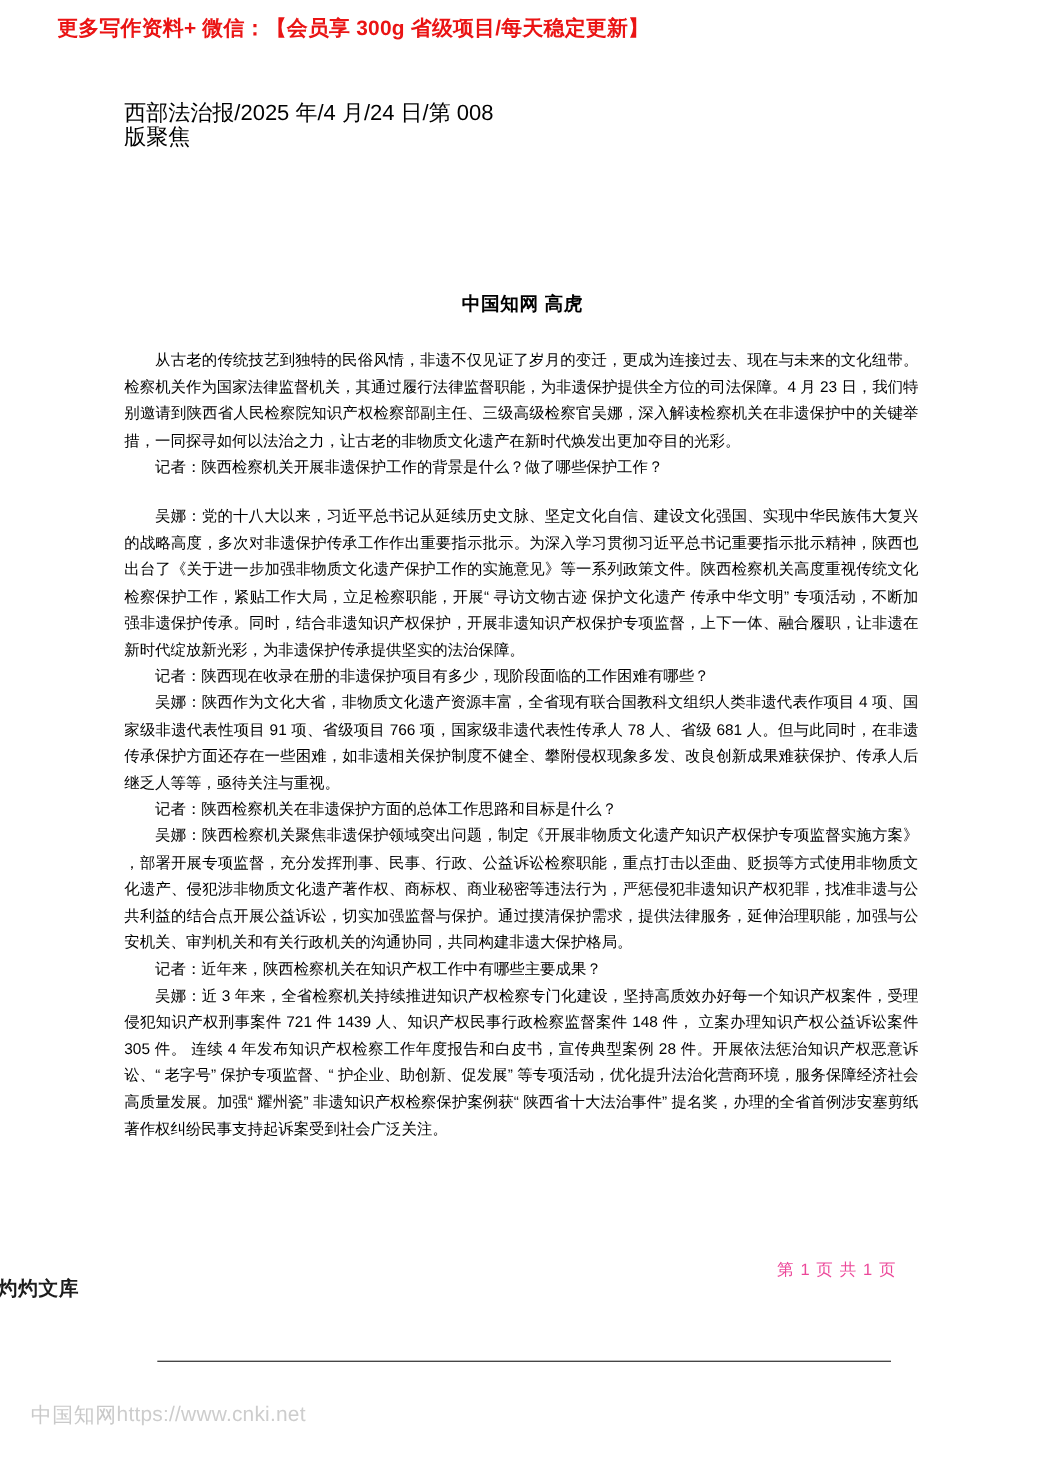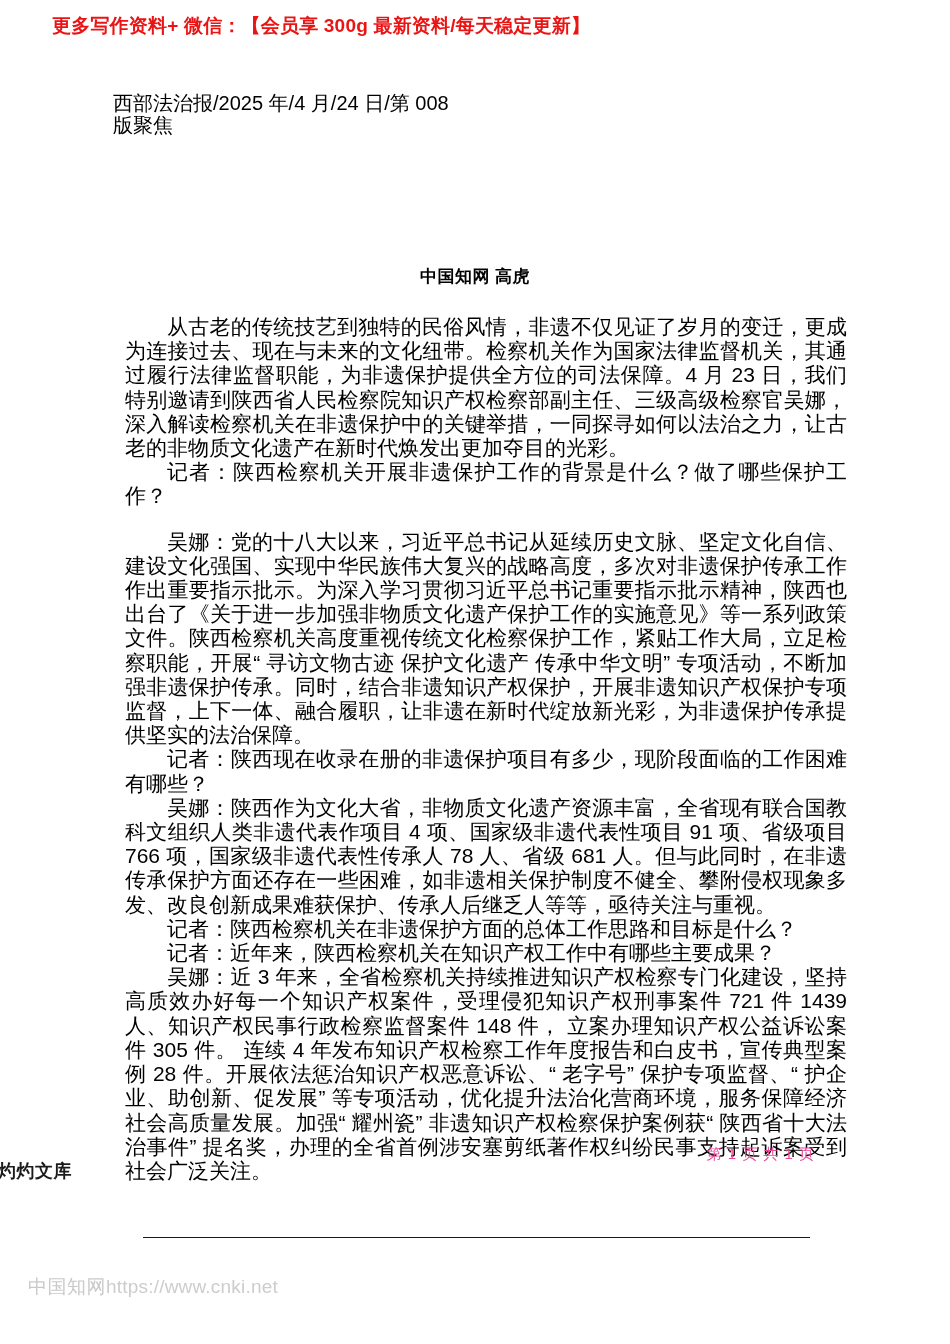--- a/index.html
+++ b/index.html
@@ -77,24 +77,24 @@
     text-align: center;
     font-size: 17px;
     font-weight: 600;
     letter-spacing: 0.5px;
     color: #000;
   }
 
   
   .article-body {
     position: absolute;
-    left: 125px;
+    left: 113px;
     top: 315px;
     width: 722px;
-    font-size: 21px;
+    font-size: 14px;
     line-height: 24.2px;
     text-align: justify;
     text-justify: inter-ideograph;
     color: #000;
   }
   .article-body p {
     margin: 0;
     text-indent: 2em;
   }
   .article-body p.gap-before {
@@ -147,35 +147,36 @@
     font-size: 19px;
     color: #cdcdcd;
     letter-spacing: 0.2px;
   }
 </style>
 </head>
 <body>
 
 <div class="page">
 
-  <div class="promo-banner">更多写作资料+ 微信：【会员享 300g 最新资料/每天稳定更新】</div>
+  <div class="promo-banner">更多写作资料+ 微信：【会员享 300g 省级项目/每天稳定更新】</div>
 
   <div class="masthead">西部法治报/2025 年/4 月/24 日/第 008 版聚焦</div>
 
 
 
   <div class="byline">中国知网  高虎</div>
 
   <div class="article-body">
     <p>从古老的传统技艺到独特的民俗风情，非遗不仅见证了岁月的变迁，更成为连接过去、现在与未来的文化纽带。检察机关作为国家法律监督机关，其通过履行法律监督职能，为非遗保护提供全方位的司法保障。4 月 23 日，我们特别邀请到陕西省人民检察院知识产权检察部副主任、三级高级检察官吴娜，深入解读检察机关在非遗保护中的关键举措，一同探寻如何以法治之力，让古老的非物质文化遗产在新时代焕发出更加夺目的光彩。</p>
     <p>记者：陕西检察机关开展非遗保护工作的背景是什么？做了哪些保护工作？</p>
     <p class="gap-before">吴娜：党的十八大以来，习近平总书记从延续历史文脉、坚定文化自信、建设文化强国、实现中华民族伟大复兴的战略高度，多次对非遗保护传承工作作出重要指示批示。为深入学习贯彻习近平总书记重要指示批示精神，陕西也出台了《关于进一步加强非物质文化遗产保护工作的实施意见》等一系列政策文件。陕西检察机关高度重视传统文化检察保护工作，紧贴工作大局，立足检察职能，开展“ 寻访文物古迹 保护文化遗产 传承中华文明” 专项活动，不断加强非遗保护传承。同时，结合非遗知识产权保护，开展非遗知识产权保护专项监督，上下一体、融合履职，让非遗在新时代绽放新光彩，为非遗保护传承提供坚实的法治保障。</p>
     <p>记者：陕西现在收录在册的非遗保护项目有多少，现阶段面临的工作困难有哪些？</p>
     <p>吴娜：陕西作为文化大省，非物质文化遗产资源丰富，全省现有联合国教科文组织人类非遗代表作项目 4 项、国家级非遗代表性项目 91 项、省级项目 766 项，国家级非遗代表性传承人 78 人、省级 681 人。但与此同时，在非遗传承保护方面还存在一些困难，如非遗相关保护制度不健全、攀附侵权现象多发、改良创新成果难获保护、传承人后继乏人等等，亟待关注与重视。</p>
     <p>记者：陕西检察机关在非遗保护方面的总体工作思路和目标是什么？</p>
+    <p>吴娜：陕西检察机关聚焦非遗保护领域突出问题，制定《开展非物质文化遗产知识产权保护专项监督实施方案》 ，部署开展专项监督，充分发挥刑事、民事、行政、公益诉讼检察职能，重点打击以歪曲、贬损等方式使用非物质文化遗产、侵犯涉非物质文化遗产著作权、商标权、商业秘密等违法行为，严惩侵犯非遗知识产权犯罪，找准非遗与公共利益的结合点开展公益诉讼，切实加强监督与保护。通过摸清保护需求，提供法律服务，延伸治理职能，加强与公安机关、审判机关和有关行政机关的沟通协同，共同构建非遗大保护格局。</p>
     <p>记者：近年来，陕西检察机关在知识产权工作中有哪些主要成果？</p>
     <p>吴娜：近 3 年来，全省检察机关持续推进知识产权检察专门化建设，坚持高质效办好每一个知识产权案件，受理侵犯知识产权刑事案件 721 件 1439 人、知识产权民事行政检察监督案件 148 件， 立案办理知识产权公益诉讼案件 305 件。 连续 4 年发布知识产权检察工作年度报告和白皮书，宣传典型案例 28 件。开展依法惩治知识产权恶意诉讼、“ 老字号” 保护专项监督、“ 护企业、助创新、促发展” 等专项活动，优化提升法治化营商环境，服务保障经济社会高质量发展。加强“ 耀州瓷” 非遗知识产权检察保护案例获“ 陕西省十大法治事件” 提名奖，办理的全省首例涉安塞剪纸著作权纠纷民事支持起诉案受到社会广泛关注。</p>
   </div>
 
   <div class="page-number">第 1 页 共 1 页</div>
 
   <div class="library-watermark">灼灼文库</div>
 
   <div class="footer-rule"></div>
 

